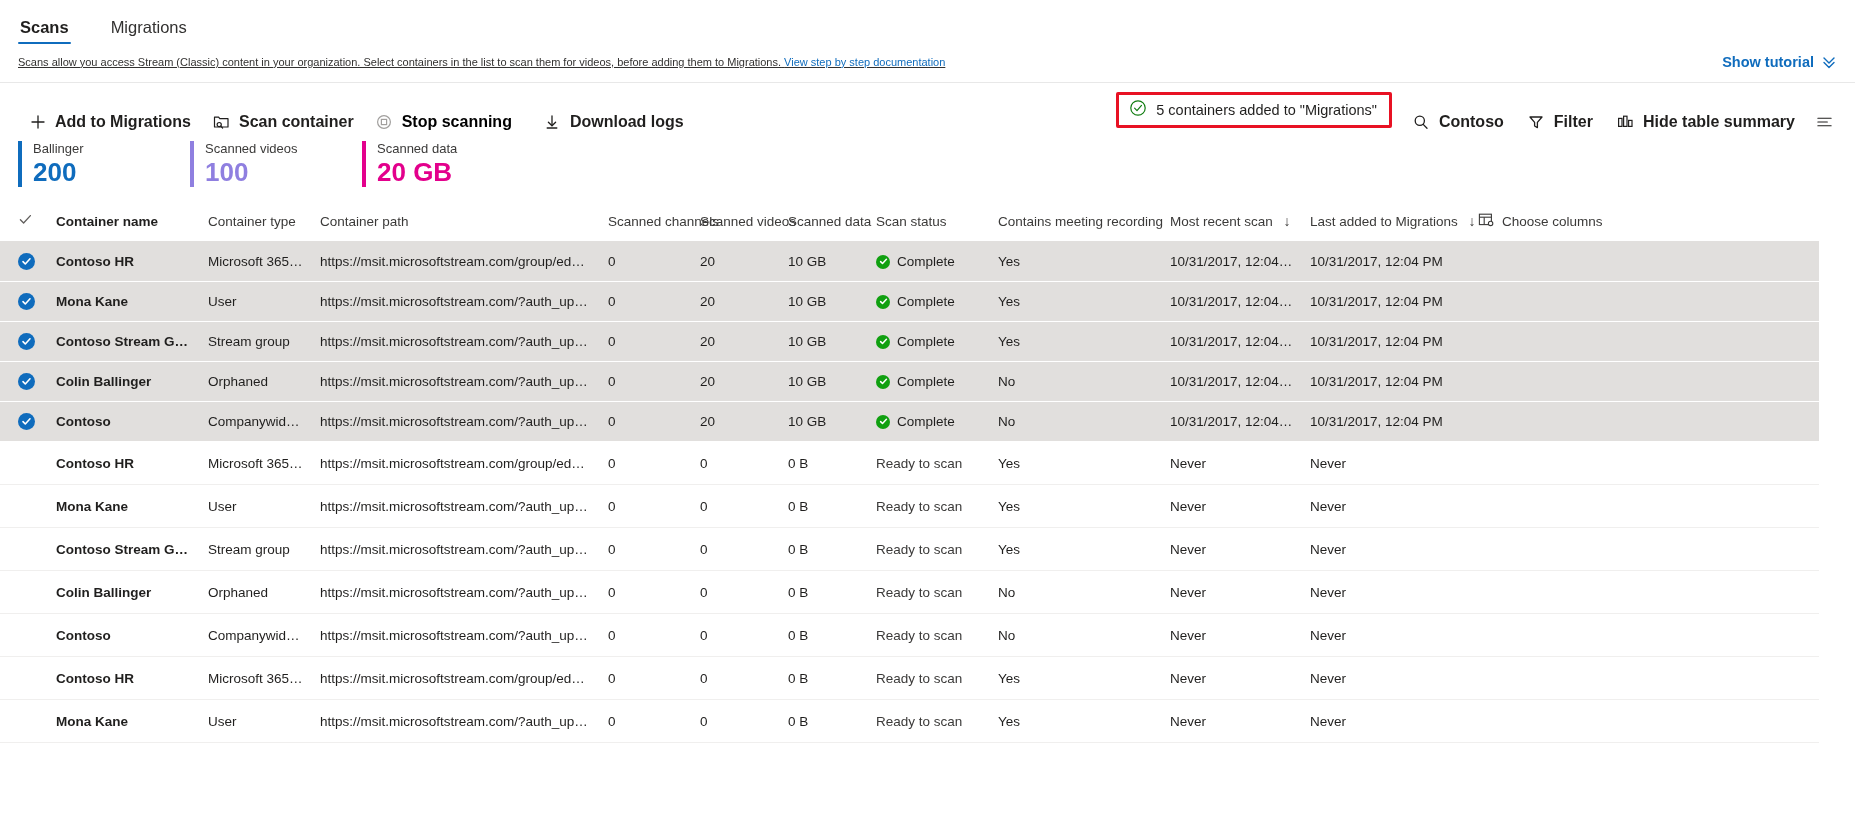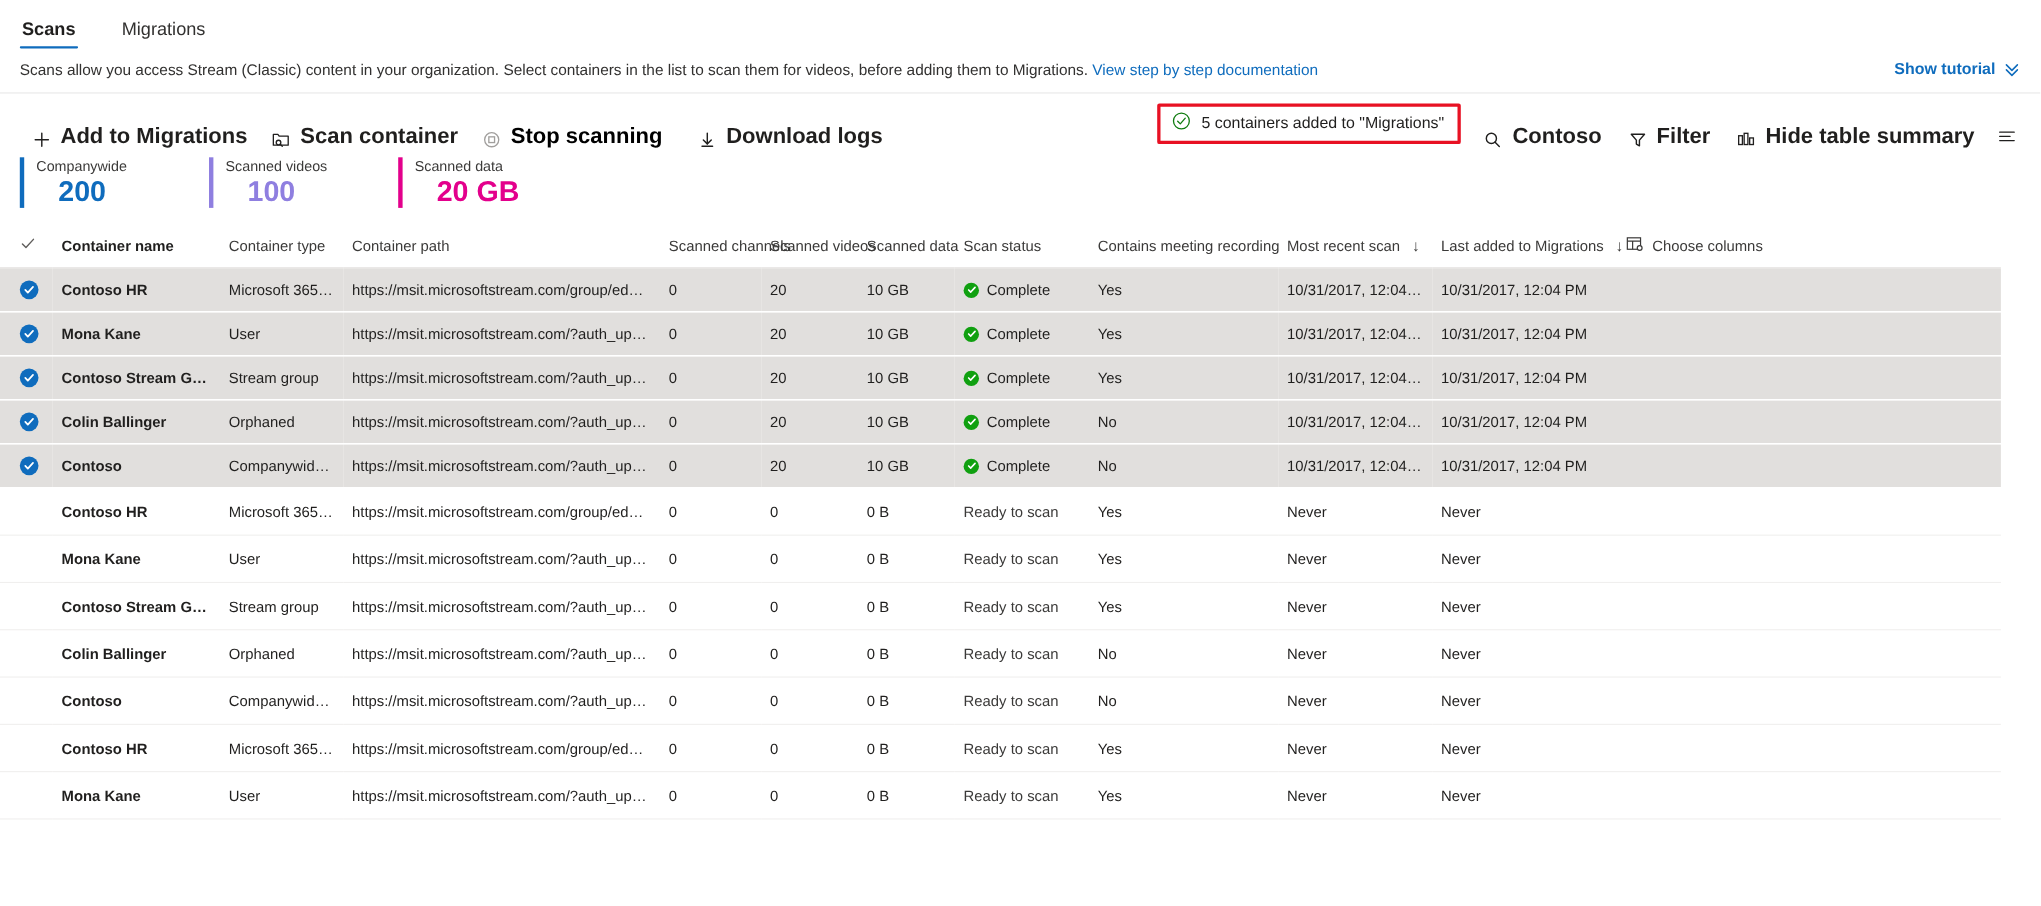--- a/index.html
+++ b/index.html
@@ -42,23 +42,24 @@
 
   
   .desc-row {
     display: flex;
     align-items: center;
     justify-content: space-between;
     padding: 10px 18px 12px 18px;
     border-bottom: 1px solid #e8e8e8;
   }
   .desc-text {
-    font-size: 14px;
+    font-size: 11px;
     color: #323130;
     line-height: 1.3;
+    text-decoration: underline;
   }
   .link { color: #0f6cbd; cursor: pointer; }
   .show-tutorial {
     display: flex;
     align-items: center;
     gap: 7px;
     color: #0f6cbd;
     font-size: 14.5px;
     font-weight: 700;
     cursor: pointer;
@@ -69,23 +70,23 @@
   
   .cmdbar {
     display: flex;
     align-items: center;
     height: 54px;
     padding: 0 14px 0 18px;
     position: relative;
   }
   .cmd {
     display: flex;
-    align-items: flex-end;
+    align-items: flex-start;
     gap: 9px;
-    font-size: 20px;
+    font-size: 16px;
     font-weight: 700;
     color: #201f1e;
     padding: 7px 11px;
     border-radius: 3px;
     cursor: pointer;
     white-space: nowrap;
     margin-top: 24px;
   }
   .cmd.disabled { color: #000000; cursor: default; }
   .cmd .ic { display: inline-flex; align-items: center; justify-content: center; width: 17px; height: 17px; }
@@ -120,21 +121,21 @@
   }
   .ov-cards { display: flex; gap: 0; }
   .ov-card {
     padding-left: 11px;
     border-left-width: 4px;
     border-left-style: solid;
     min-width: 172px;
     height: 46px;
   }
   .ov-label { font-size: 13px; color: #3b3a39; line-height: 1.2; }
-  .ov-value { font-size: 26px; font-weight: 700; line-height: 1.15; margin-top: 1px; margin-left: 20px; }
+  .ov-value { font-size: 26px; font-weight: 700; line-height: 1.15; margin-top: 1px; }
 
   
   .tablewrap { padding: 0 0 0 0; margin-top: 16px; }
   table.grid { width: 1819px; border-collapse: collapse; table-layout: fixed; }
   table.grid th {
     font-size: 13.5px;
     font-weight: 400;
     color: #3b3a39;
     text-align: left;
     padding: 9px 8px 11px 8px;
@@ -310,21 +311,21 @@
             <line x1="2" y1="12" x2="16" y2="12"></line>
           </svg>
         </span>
       </div>
     </div>
   </div>
 
   <div class="overview">
     <div class="ov-cards">
       <div class="ov-card" style="border-left-color:#0f6cbd;">
-        <div class="ov-label">Companywide</div>
+        <div class="ov-label">Ballinger</div>
         <div class="ov-value" style="color:#0f6cbd;">200</div>
       </div>
       <div class="ov-card" style="border-left-color:#8f7fe0;">
         <div class="ov-label">Scanned videos</div>
         <div class="ov-value" style="color:#8f7fe0;">100</div>
       </div>
       <div class="ov-card" style="border-left-color:#e3008c;">
         <div class="ov-label">Scanned data</div>
         <div class="ov-value" style="color:#e3008c;">20 GB</div>
       </div>

